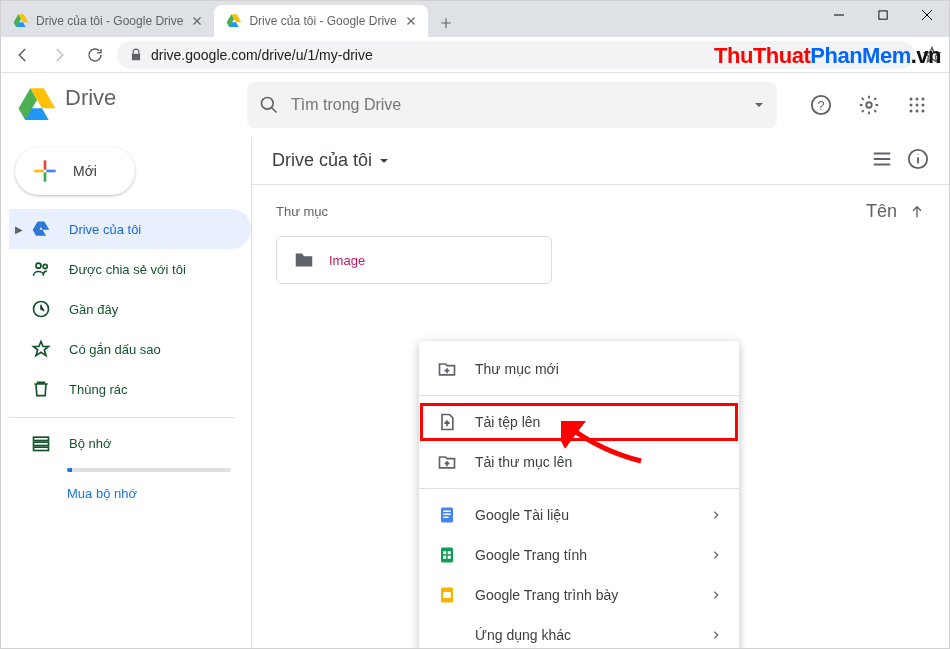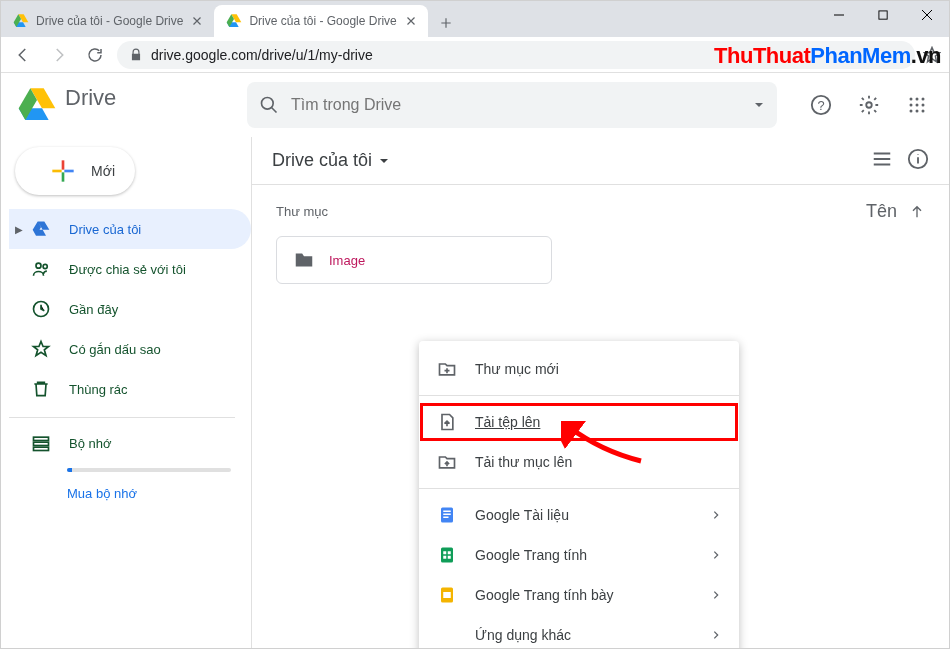--- a/index.html
+++ b/index.html
@@ -31,21 +31,21 @@
 .drive-logo { display: flex; align-items: flex-start; gap: 8px; width: 230px; }
 .drive-logo .txt { font-size: 22px; color: #5f6368; }
 .search { flex: 1; max-width: 530px; height: 46px; background: #f1f3f4; border-radius: 8px; display: flex; align-items: center; padding: 0 12px; gap: 12px; color: #5f6368; }
 .search input { border: none; background: transparent; font-size: 16px; color: #5f6368; flex: 1; outline: none; }
 .header-icons { margin-left: auto; display: flex; gap: 8px; }
 .hicon { width: 40px; height: 40px; display: flex; align-items: center; justify-content: center; color: #5f6368; }
 
 
 .content { display: flex; height: calc(100% - 136px); }
 .sidebar { width: 250px; padding: 10px 0 10px 8px; }
-.new-btn { width: 120px; height: 48px; border-radius: 24px; background: #fff; box-shadow: 0 1px 3px rgba(0,0,0,0.25); display: flex; align-items: center; gap: 12px; padding: 0 20px 0 14px; margin: 0 0 14px 6px; font-size: 14px; color: #3c4043; justify-content: flex-end; }
+.new-btn { width: 120px; height: 48px; border-radius: 24px; background: #fff; box-shadow: 0 1px 3px rgba(0,0,0,0.25); display: flex; align-items: center; gap: 12px; padding: 0 20px 0 14px; margin: 0 0 14px 6px; font-size: 14px; color: #3c4043; }
 .side-item { height: 40px; display: flex; align-items: center; gap: 18px; padding: 0 0 0 22px; border-radius: 0 20px 20px 0; font-size: 13px; color: #14532d; position: relative; }
 .side-item.active { background: #e8f0fe; color: #1967d2; font-weight: 500; }
 .side-item.active .caret { position: absolute; left: 6px; color: #5f6368; font-size: 10px; }
 .side-item .ic { width: 20px; display: flex; justify-content: center; }
 .side-sep { border-top: 1px solid #e0e0e0; margin: 8px 16px 8px 0; }
 .storage { padding: 6px 20px 0 58px; font-size: 13px; color: #5f6368; }
 .storage-bar { height: 4px; background: #e0e0e0; border-radius: 2px; margin: 2px 0 10px; overflow: hidden; }
 .storage-bar .fill { height: 100%; width: 3%; background: #1a73e8; }
 .buy-link { color: #1a73e8; font-size: 13px; padding-left: 58px; display: block; margin-top: 14px; }
 
@@ -58,21 +58,21 @@
 .folder-row { padding: 8px 24px; }
 .folder-card { width: 276px; height: 48px; border: 1px solid #dadce0; border-radius: 6px; display: flex; align-items: center; gap: 14px; padding: 0 16px; font-size: 13px; color: #be185d; }
 .folder-card .ficon { color: #5f6368; }
 
 
 .context-menu { position: absolute; left: 418px; top: 340px; width: 320px; background: #fff; border-radius: 4px; box-shadow: 0 2px 10px rgba(0,0,0,0.25); padding: 8px 0; z-index: 50; }
 .menu-item { height: 40px; display: flex; align-items: center; gap: 18px; padding: 0 18px; font-size: 14px; color: #3c4043; position: relative; }
 .menu-item .mi { width: 20px; color: #5f6368; display: flex; justify-content: center; }
 .menu-item .chev { margin-left: auto; color: #5f6368; }
 .menu-sep { border-top: 1px solid #e0e0e0; margin: 6px 0; }
-.menu-item.highlighted { outline: 3px solid #ff0000; outline-offset: -4px; text-decoration: underline; }
+.menu-item.highlighted { outline: 3px solid #ff0000; outline-offset: -4px; }
 
 
 .arrow { position: absolute; left: 560px; top: 420px; z-index: 60; pointer-events: none; }
 </style>
 </head>
 <body>
 
 <div class="titlebar">
   <div class="tab">
     <svg class="favicon" viewBox="0 0 24 24">
@@ -374,21 +374,21 @@
         <path fill="none" stroke="currentColor" stroke-width="3" d="M8 4l8 8-8 8"></path>
       </svg>
   </div>
   <div class="menu-item">
     <span class="mi">
         <svg width="18" height="18" viewBox="0 0 24 24">
           <rect x="4" y="2" width="16" height="20" rx="2" fill="#F4B400"></rect>
           <rect x="7" y="8" width="10" height="8" fill="#fff"></rect>
         </svg>
       </span>
-    <span>Google Trang tính bày</span>
+    <span>Google Trang trình bày</span>
     <svg class="chev" width="10" height="10" viewBox="0 0 24 24">
         <path fill="none" stroke="currentColor" stroke-width="3" d="M8 4l8 8-8 8"></path>
       </svg>
   </div>
   <div class="menu-item">
     <span class="mi"></span>
     <span>Ứng dụng khác</span>
     <svg class="chev" width="10" height="10" viewBox="0 0 24 24">
         <path fill="none" stroke="currentColor" stroke-width="3" d="M8 4l8 8-8 8"></path>
       </svg>

